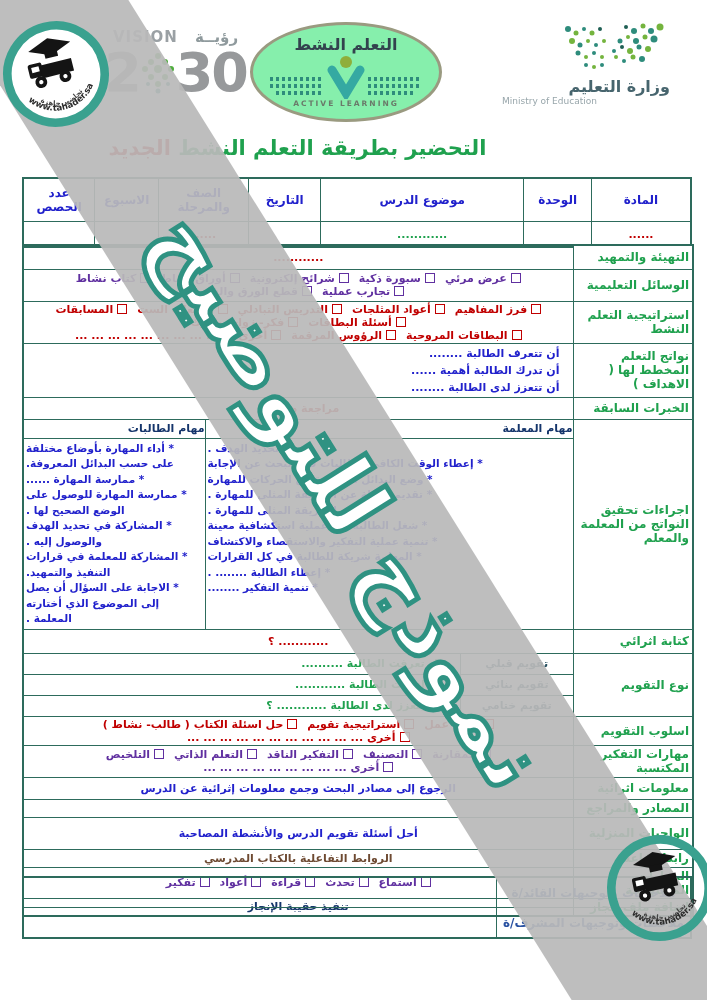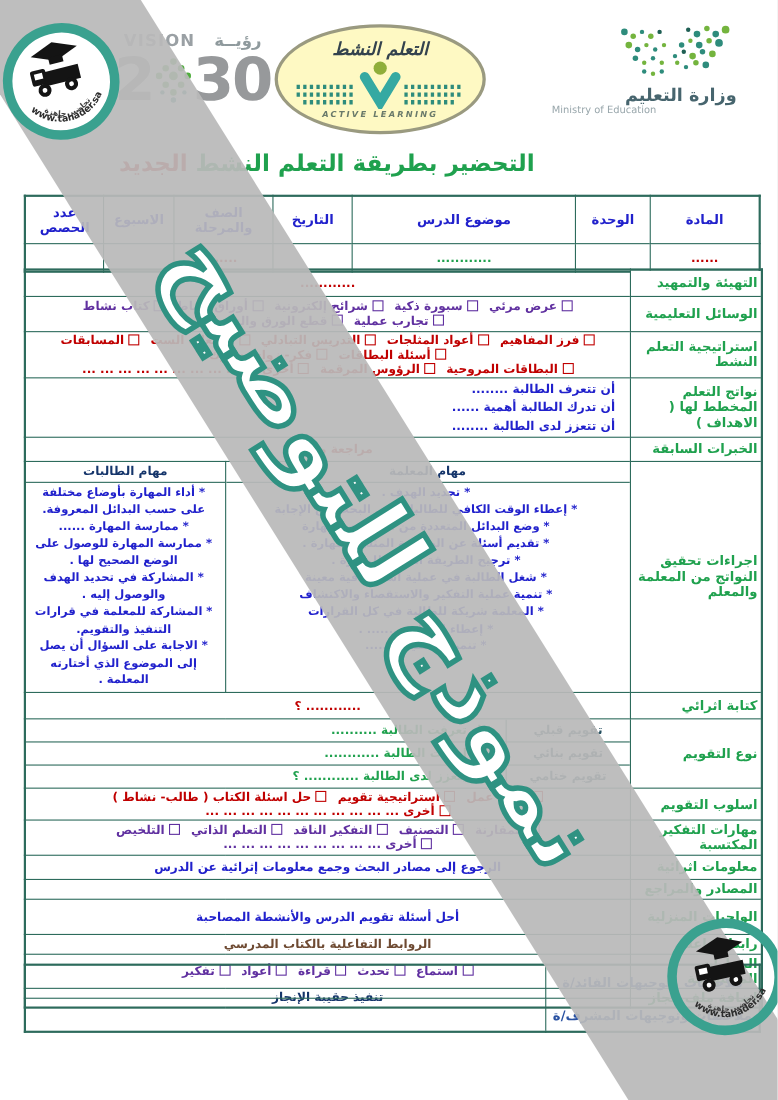--- a/index.html
+++ b/index.html
@@ -21,22 +21,22 @@
     font-family:"DejaVu Sans","Liberation Sans",sans-serif;
     font-weight:700;direction:rtl;
   }
   
   .vision{position:absolute;left:88px;top:28px;width:175px;z-index:10;direction:rtl;}
   .vision .l1{font-size:15px;color:#9aa0a4;letter-spacing:1px;text-align:center;}
   .vision .l1 .ar{color:#8f9a9d;margin-left:12px;}
   .vision .l2{display:flex;direction:ltr;align-items:center;justify-content:center;
     font-size:54px;line-height:54px;color:var(--graylogo);letter-spacing:-2px;}
   .al-logo{position:absolute;left:250px;top:22px;width:192px;height:100px;z-index:10;
-    border:3px solid #9a9a80;border-radius:50%;background:#fef9c3;
-    display:flex;flex-direction:column;align-items:center;justify-content:center;box-sizing:border-box;font-style:italic;}
+    border:3px solid #9a9a80;border-radius:50%;background:#86efac;
+    display:flex;flex-direction:column;align-items:center;justify-content:center;box-sizing:border-box;}
   .al-logo .ar{font-size:16px;color:#33424e;line-height:17px;}
   .al-logo .en{font-size:7.5px;letter-spacing:2px;color:#6a7a6a;line-height:9px;}
   .ministry{position:absolute;left:502px;top:20px;width:168px;z-index:10;}
   .ministry .ar{font-size:16px;color:#47656e;text-align:right;line-height:18px;}
   .ministry .en{font-size:9px;color:#98a6ab;text-align:left;font-weight:400;line-height:11px;}
   
   .title{position:absolute;top:136px;left:0;width:595px;text-align:center;
     font-size:21px;z-index:10;}
   .title .main{color:var(--green);}
   .title .new{color:var(--red);}
@@ -58,23 +58,23 @@
   .lines div{text-align:right;padding-right:10px;line-height:17px;}
   .p0{padding:0;}
   .inner{width:100%;border:none;}
   .inner td{height:18px;}
   .inner tr:first-child td{border-top:none;}
   .inner tr:last-child td{border-bottom:none;}
   .inner td:first-child{border-right:none;}
   .inner td:last-child{border-left:none;}
   .sub-name{width:112px;color:var(--tealdark);text-align:center;font-size:11px;}
   .sub-q{color:var(--green);text-align:right;padding-right:14px;font-size:11px;}
-  .proc-head{border-bottom:1.5px solid var(--border);text-align:center;color:var(--navy);
+  .proc-head{border-bottom:1.5px solid var(--border);color:var(--navy);
     font-size:11px;height:18px;line-height:18px;}
-  .proc-list{color:var(--blue);font-size:10.5px;line-height:15.5px;text-align:center;padding:2px 5px 2px 2px;}
+  .proc-list{color:var(--blue);font-size:10.5px;line-height:15.5px;text-align:left;padding:2px 5px 2px 2px;}
   .proc-cell{vertical-align:top;padding:0;}
   #notes-table{top:876px;}
   #notes-table td{height:27px;font-size:12px;}
   #notes-table .nlbl{width:187px;color:#2a52a2;text-align:center;}
   .footer-line{position:absolute;top:947px;left:340px;width:190px;text-align:center;
     font-size:13px;color:#111c3a;z-index:4;}
   
   .wm-band{position:absolute;left:-350px;top:423px;width:1400px;height:154px;
     background:rgba(185,185,185,0.93);transform:rotate(58deg);z-index:30;
     display:flex;align-items:center;justify-content:center;pointer-events:none;}
@@ -278,21 +278,21 @@
           <div>* تنمية التفكير ........</div>
         </div>
       </td>
       <td class="proc-cell">
         <div class="proc-head">مهام الطالبات</div>
         <div class="proc-list">
           <div>* أداء المهارة بأوضاع مختلفة على حسب البدائل المعروفة.</div>
           <div>* ممارسة المهارة ......</div>
           <div>* ممارسة المهارة للوصول على الوضع الصحيح لها .</div>
           <div>* المشاركة في تحديد الهدف والوصول إليه .</div>
-          <div>* المشاركة للمعلمة في قرارات التنفيذ والتقويم.</div>
+          <div>* المشاركة للمعلمة في قرارات التنفيذ والتمهيد.</div>
           <div>* الاجابة على السؤال أن يصل إلى الموضوع الذي أختارته المعلمة .</div>
         </div>
       </td>
     </tr>
 
     <tr style="height:24px">
       <td class="lbl">كتابة اثرائي</td>
       <td class="content c-red" colspan="2">............ ؟</td>
     </tr>
 

